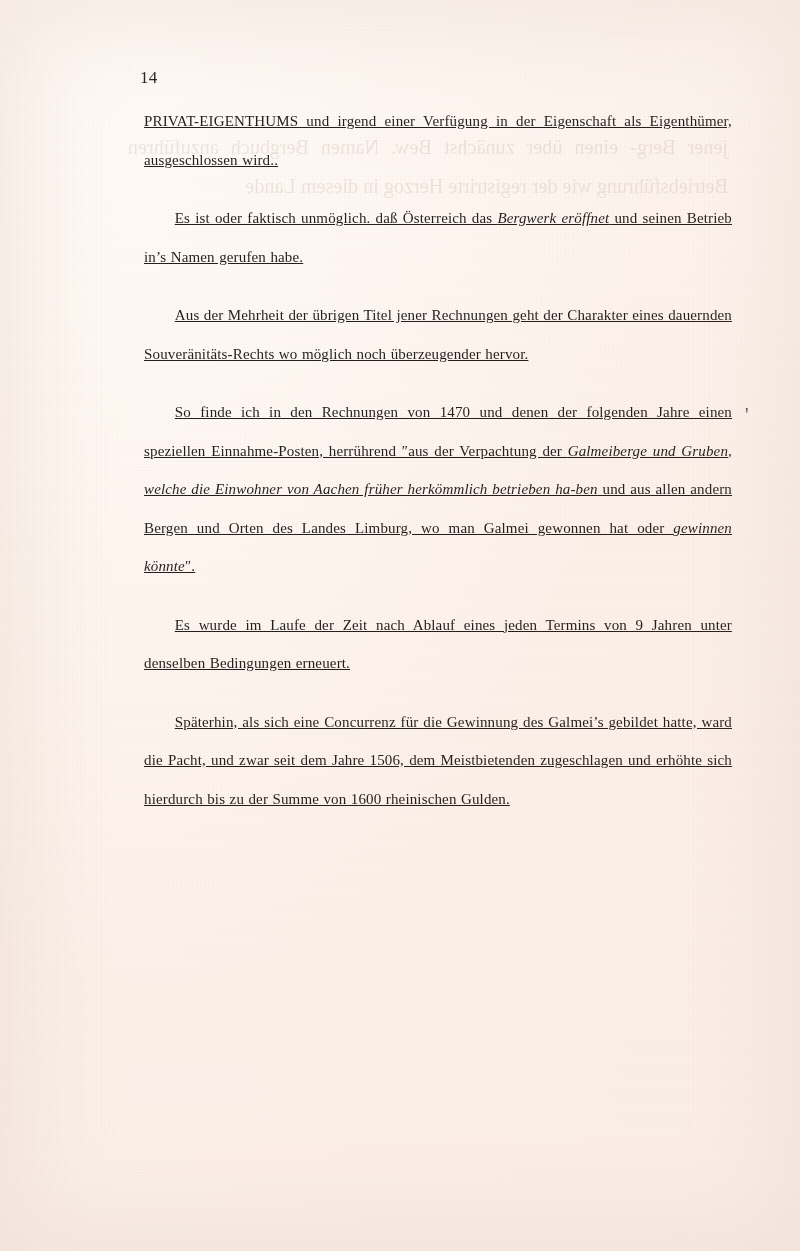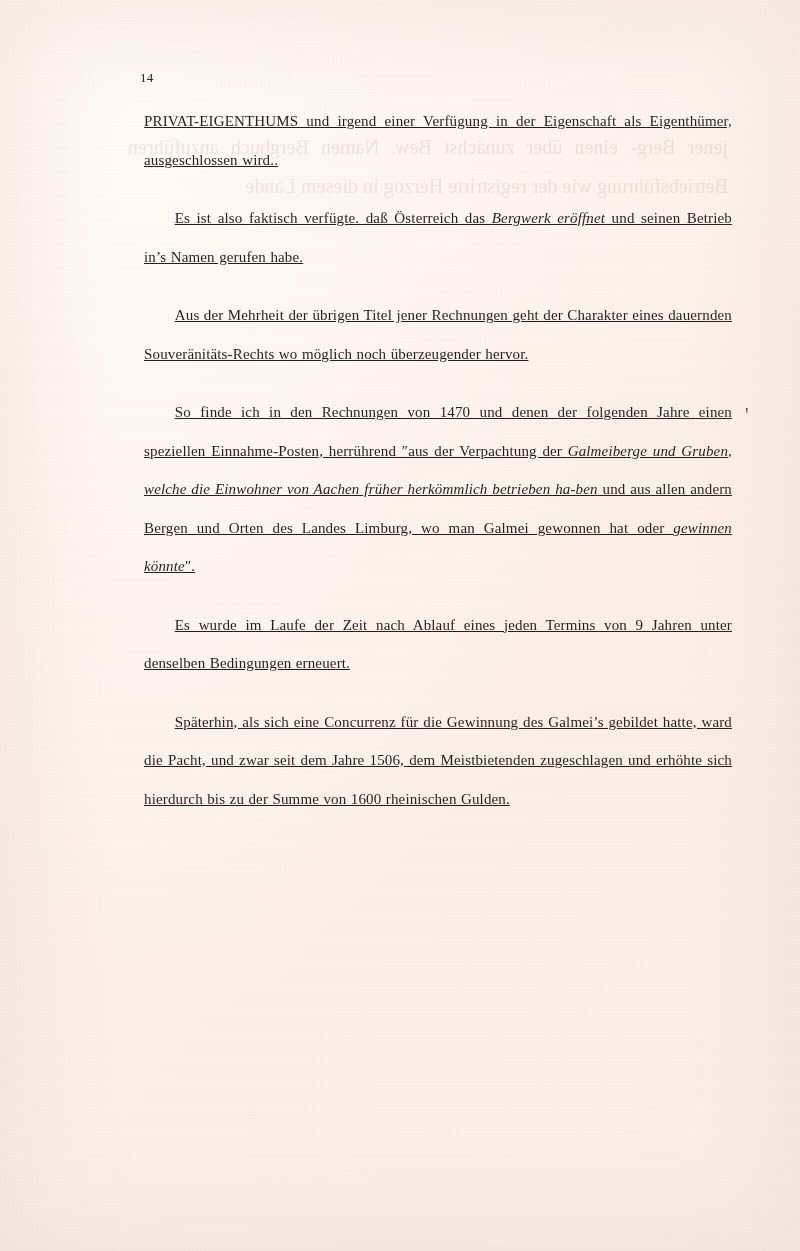--- a/index.html
+++ b/index.html
@@ -49,21 +49,21 @@
     user-select: none;
     white-space: pre-wrap;
   }
   #textblock {
     position: absolute;
     left: 140px;
     top: 66px;
     width: 596px;
   }
   .folio {
-    font-size: 13px;
+    font-size: 17px;
     line-height: 24px;
     color: #2f2a27;
     letter-spacing: .3px;
     margin-bottom: 12px;
   }
   p.para {
     margin: 4px;
     font-size: 15px;
     line-height: 38.5px;
     color: #241f1c;
@@ -109,21 +109,21 @@
 
 <div id="page">
 
   <div id="bleed">jener Berg- einen über zunächst Bew. Namen Bergbuch anzuführen Betriebsführung wie der registrirte Herzog in diesem Lande</div>
   <div id="grain"></div>
 
   <div id="textblock">
     <div class="folio" style="color: rgb(36, 31, 28);">14</div>
     <div id="paragraphs">
         <p class="para noindent" style="color: rgb(36, 31, 28);"><span>PRIVAT-EIGENTHUMS und irgend einer Verfügung in der Eigenschaft als Eigenthümer, ausgeschlossen wird..</span></p>
-        <p class="para indent gap" style="color: rgb(36, 31, 28);"><span>Es ist also faktisch verfügte. daß Österreich das </span><em class="it">Bergwerk eröffnet</em><span> und seinen Betrieb in’s Namen gerufen habe.</span></p>
+        <p class="para indent gap" style="color: rgb(36, 31, 28);"><span>Es ist oder faktisch unmöglich. daß Österreich das </span><em class="it">Bergwerk eröffnet</em><span> und seinen Betrieb in’s Namen gerufen habe.</span></p>
         <p class="para indent gap" style="color: rgb(36, 31, 28);"><span>Aus der Mehrheit der übrigen Titel jener Rechnungen geht der Charakter eines dauernden Souveränitäts-Rechts wo möglich noch überzeugender hervor.</span></p>
         <p class="para indent gap" style="color: rgb(36, 31, 28);"><span>So finde ich in den Rechnungen von 1470 und denen der folgenden Jahre einen speziellen Einnahme-Posten, herrührend ″aus der Verpachtung der </span><em class="it">Galmeiberge und Gruben, welche die Einwohner von Aachen früher herkömmlich betrieben ha-ben</em><span> und aus allen andern Bergen und Orten des Landes Limburg, wo man Galmei gewonnen hat oder </span><em class="it">gewinnen könnte</em><span>″.</span></p>
         <p class="para indent gap" style="color: rgb(36, 31, 28);"><span>Es wurde im Laufe der Zeit nach Ablauf eines jeden Termins von 9 Jahren unter denselben Bedingungen erneuert.</span></p>
         <p class="para indent gap" style="color: rgb(36, 31, 28);"><span>Späterhin, als sich eine Concurrenz für die Gewinnung des Galmei’s gebildet hatte, ward die Pacht, und zwar seit dem Jahre 1506, dem Meistbietenden zugeschlagen und erhöhte sich hierdurch bis zu der Summe von 1600 rheinischen Gulden.</span></p>
       </div>
   </div>
 
   <div id="margin-mark">'</div>
   <div id="vignette"></div>
 </div>

